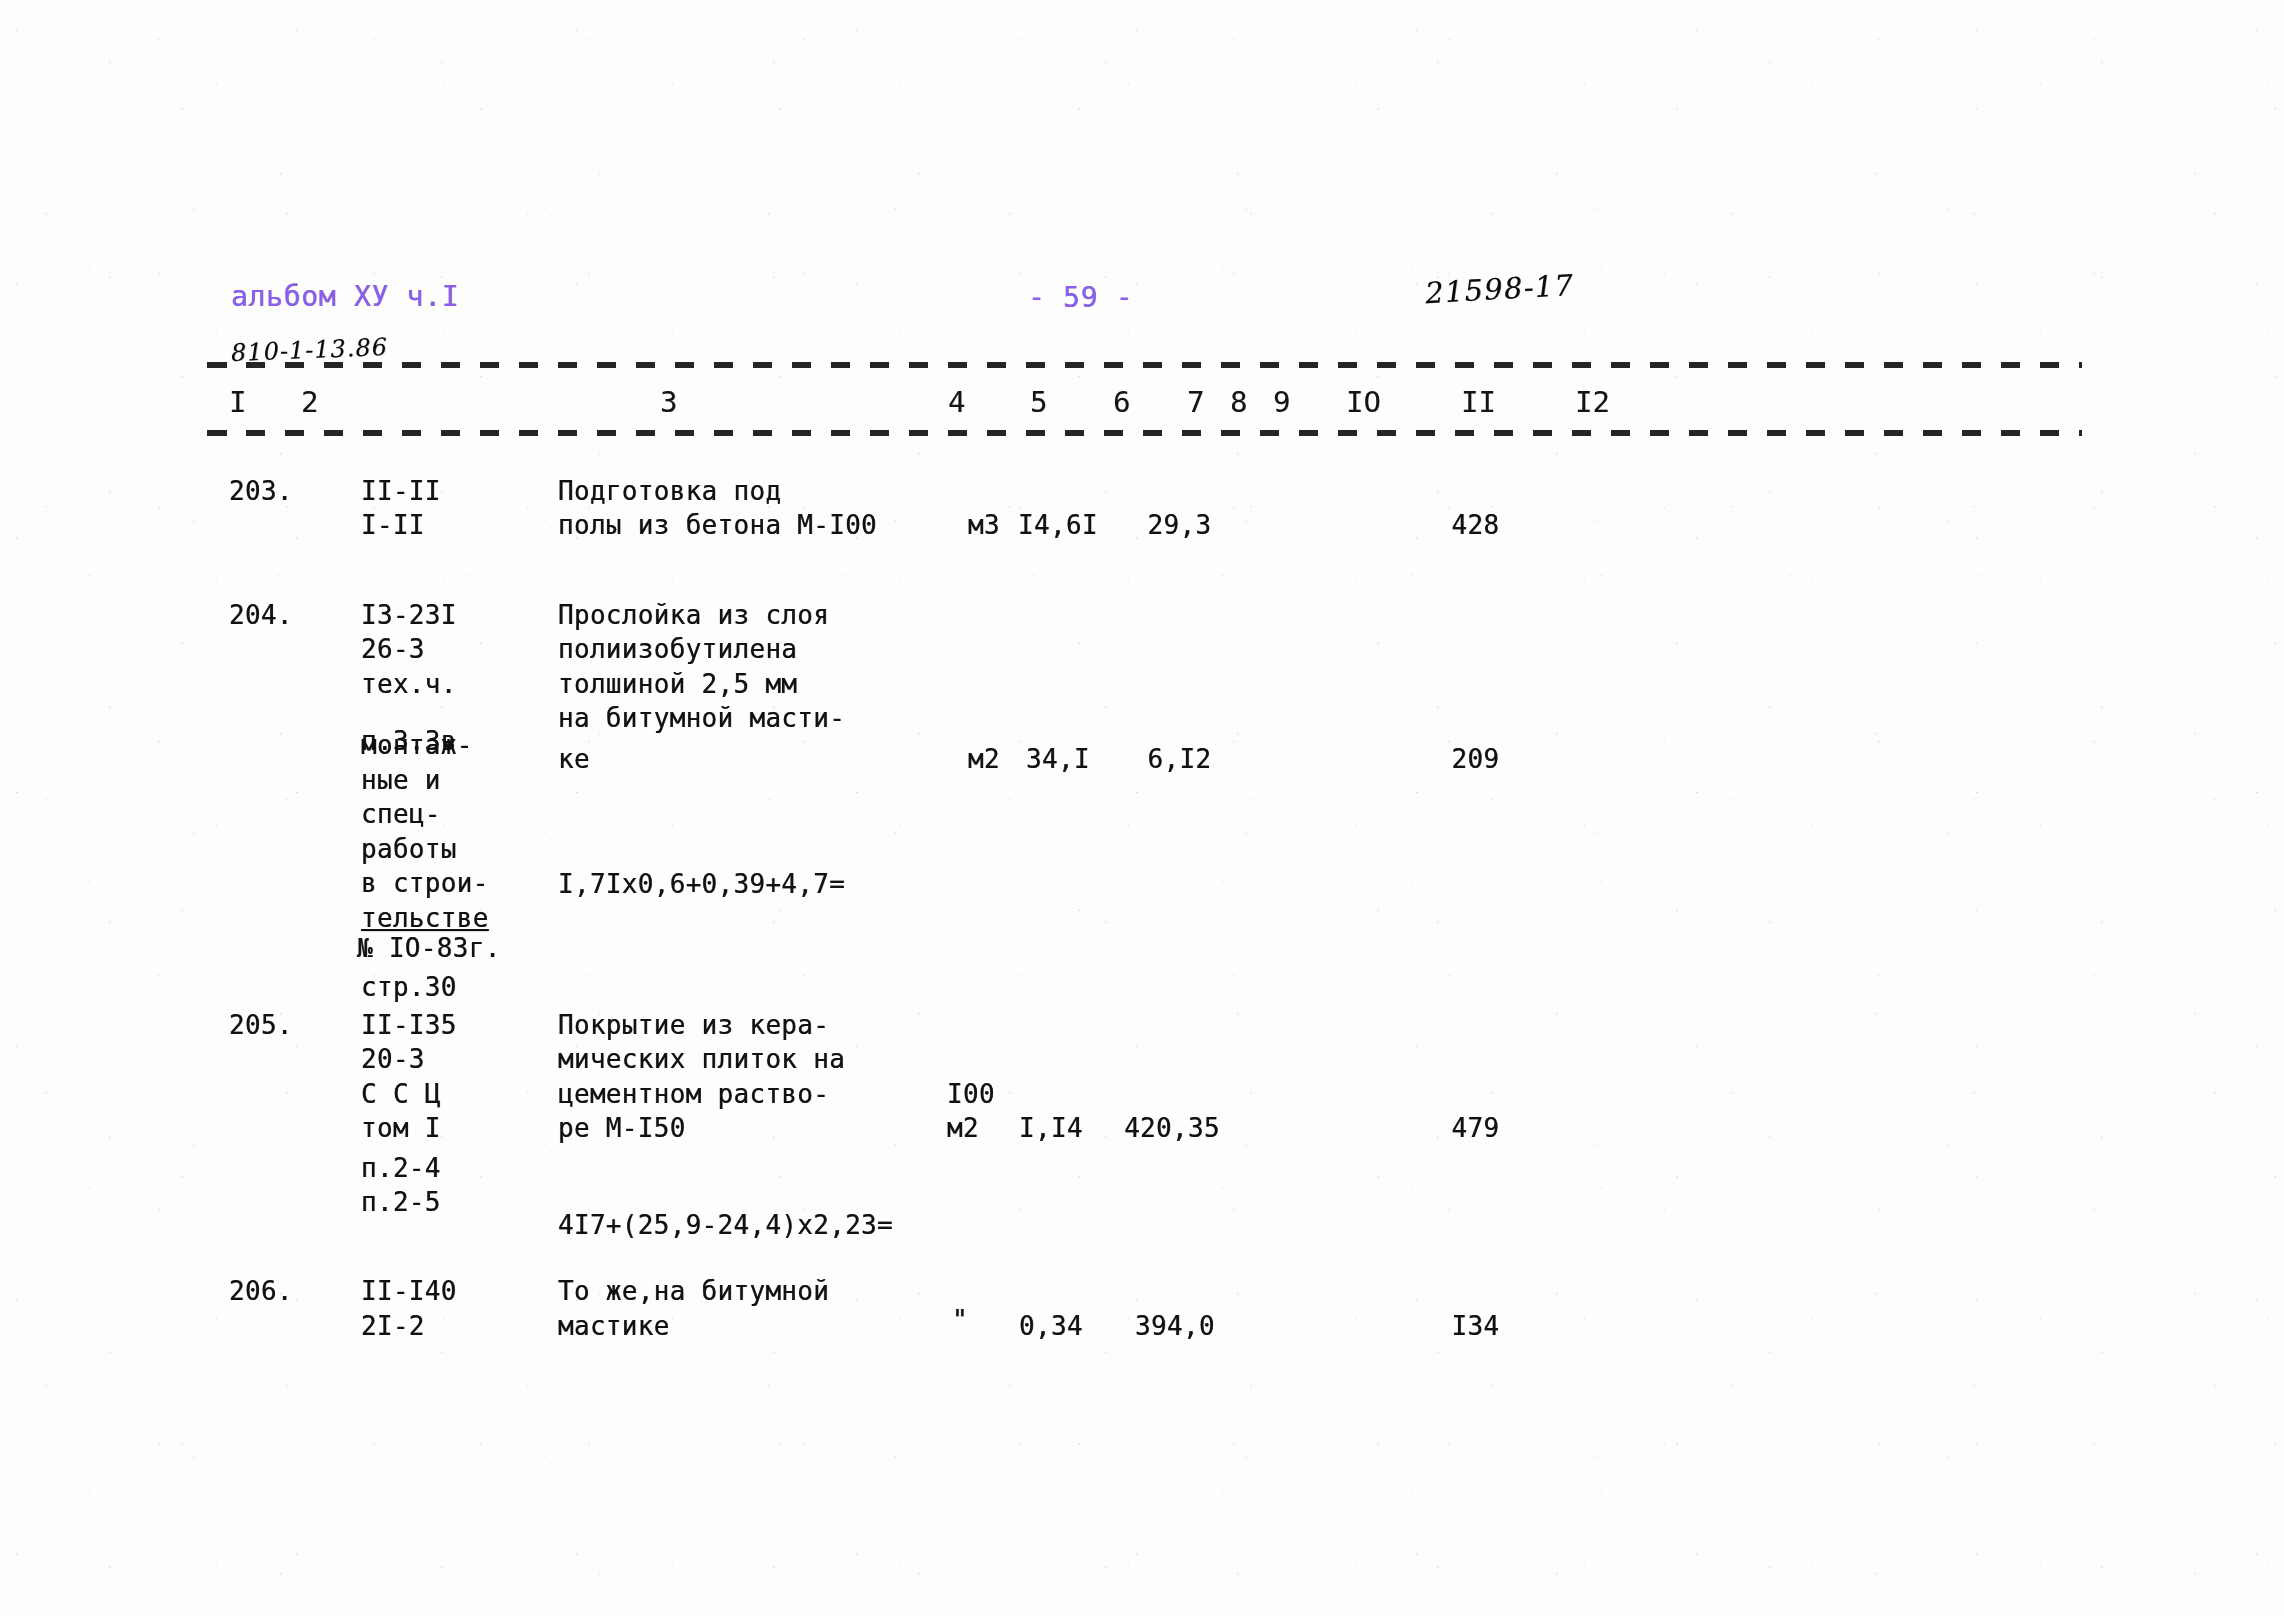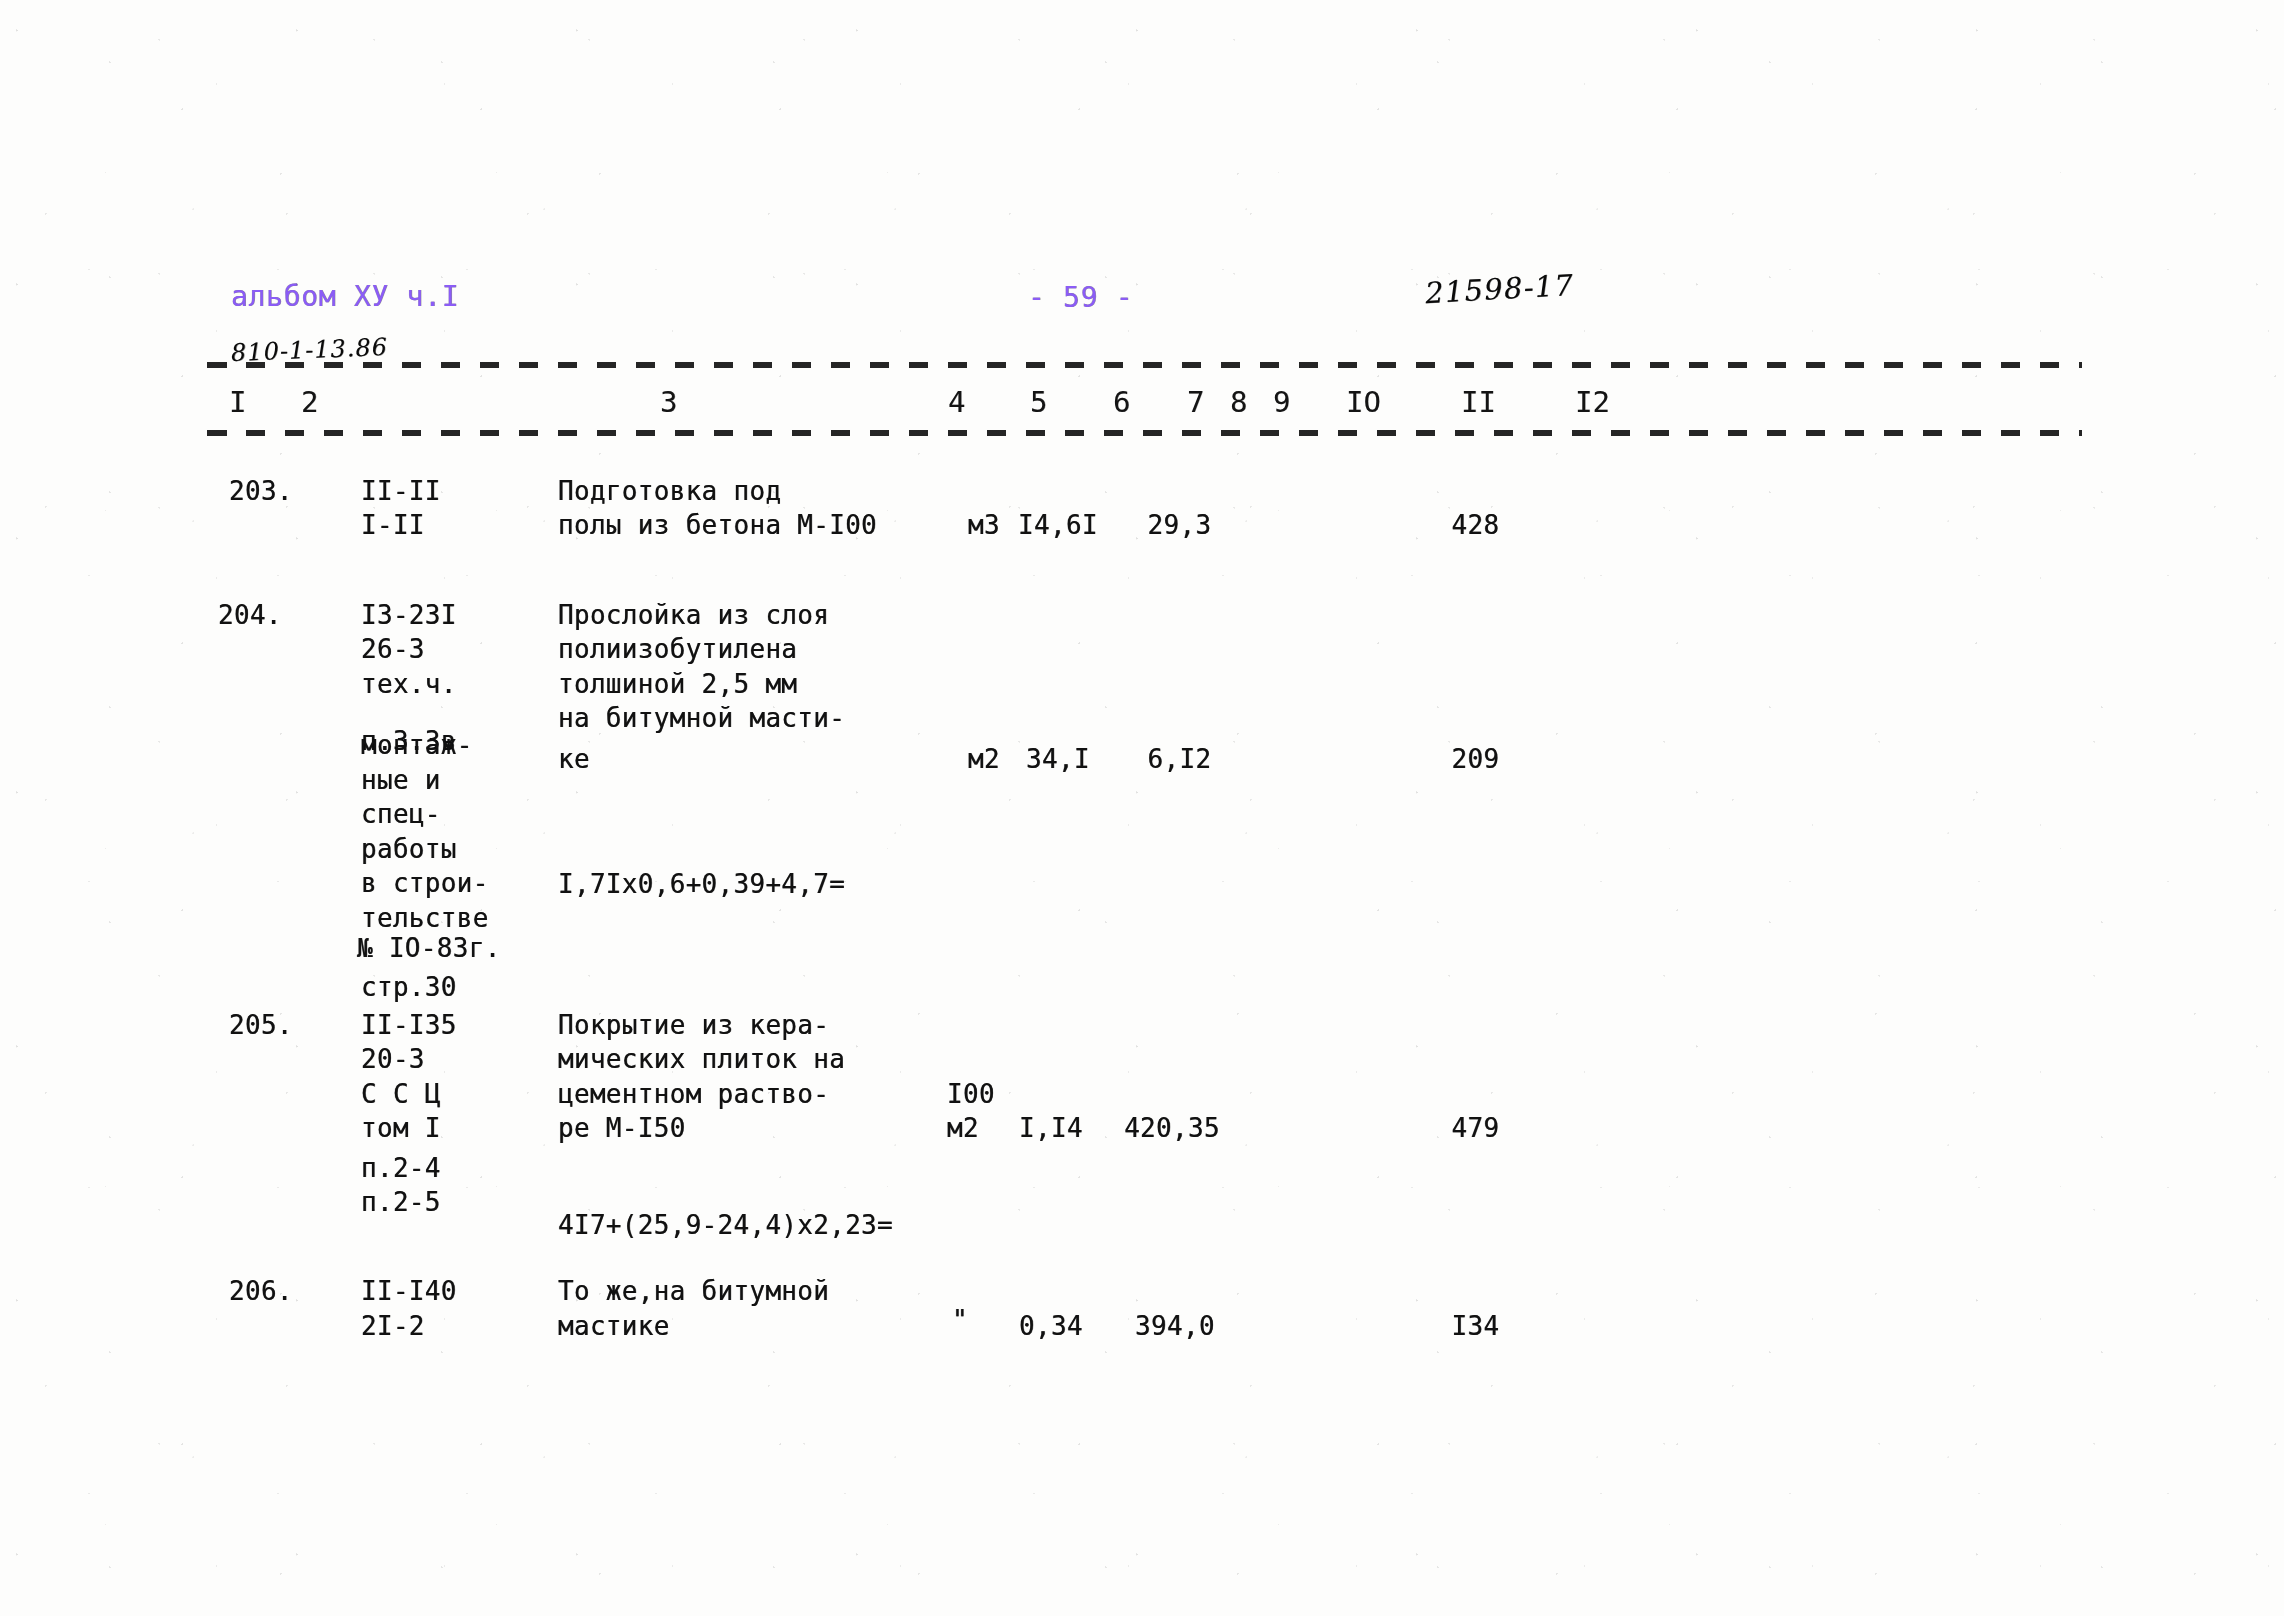--- a/index.html
+++ b/index.html
@@ -131,32 +131,32 @@
   <div class="abs tw" style="left:229px;  top:474px;">203.</div>
   <div class="abs tw" style="left:361px;  top:474px;">II-II</div>
   <div class="abs tw" style="left:361px;  top:508px;">I-II</div>
   <div class="abs tw" style="left:558px;  top:474px;">Подготовка под</div>
   <div class="abs tw" style="left:558px;  top:508px;">полы из бетона М-I00</div>
   <div class="abs tw" style="left:968px; top:508px;">м3</div>
   <div class="abs tw num" style="left:1006px; top:508px; width:104px;">I4,6I</div>
   <div class="abs tw num" style="left:1126px; top:508px; width:107px;">29,3</div>
   <div class="abs tw num" style="left:1425px; top:508px; width:101px;">428</div>
 
-  <div class="abs tw" style="left:218px; top:598px;text-align:center;">204.</div>
+  <div class="abs tw" style="left:229px; top:598px;text-align:center;">204.</div>
 
   <div class="abs tw" style="left:361px; top:598px;">I3-23I</div>
   <div class="abs tw" style="left:361px; top:632px;">26-3</div>
   <div class="abs tw" style="left:361px; top:667px;">тех.ч.</div>
   <div class="abs tw" style="left:361px; top:694px;margin-top:30px;">п.3.3в</div>
   <div class="abs tw" style="left:361px; top:728px;">монтаж-</div>
   <div class="abs tw" style="left:361px; top:763px;">ные и</div>
   <div class="abs tw" style="left:361px; top:797px;">спец-</div>
   <div class="abs tw" style="left:361px; top:832px;">работы</div>
   <div class="abs tw" style="left:361px; top:866px;">в строи-</div>
-  <div class="abs tw" style="left:361px; top:901px;">тельстве</div>
+  <div class="abs tw" style="left:361px; top:901px;text-decoration:underline;">тельстве</div>
   <div class="abs tw" style="left:357px; top:931px;">№ IO-83г.</div>
   <div class="abs tw" style="left:361px; top:970px;">стр.30</div>
 
   <div class="abs tw" style="left:558px; top:598px;">Прослойка из слоя</div>
   <div class="abs tw" style="left:558px; top:632px;">полиизобутилена</div>
   <div class="abs tw" style="left:558px; top:667px;">толшиной 2,5 мм</div>
   <div class="abs tw" style="left:558px; top:701px;">на битумной масти-</div>
   <div class="abs tw" style="left:558px; top:742px;">ке</div>
 
   <div class="abs tw" style="left:968px; top:742px;">м2</div>

